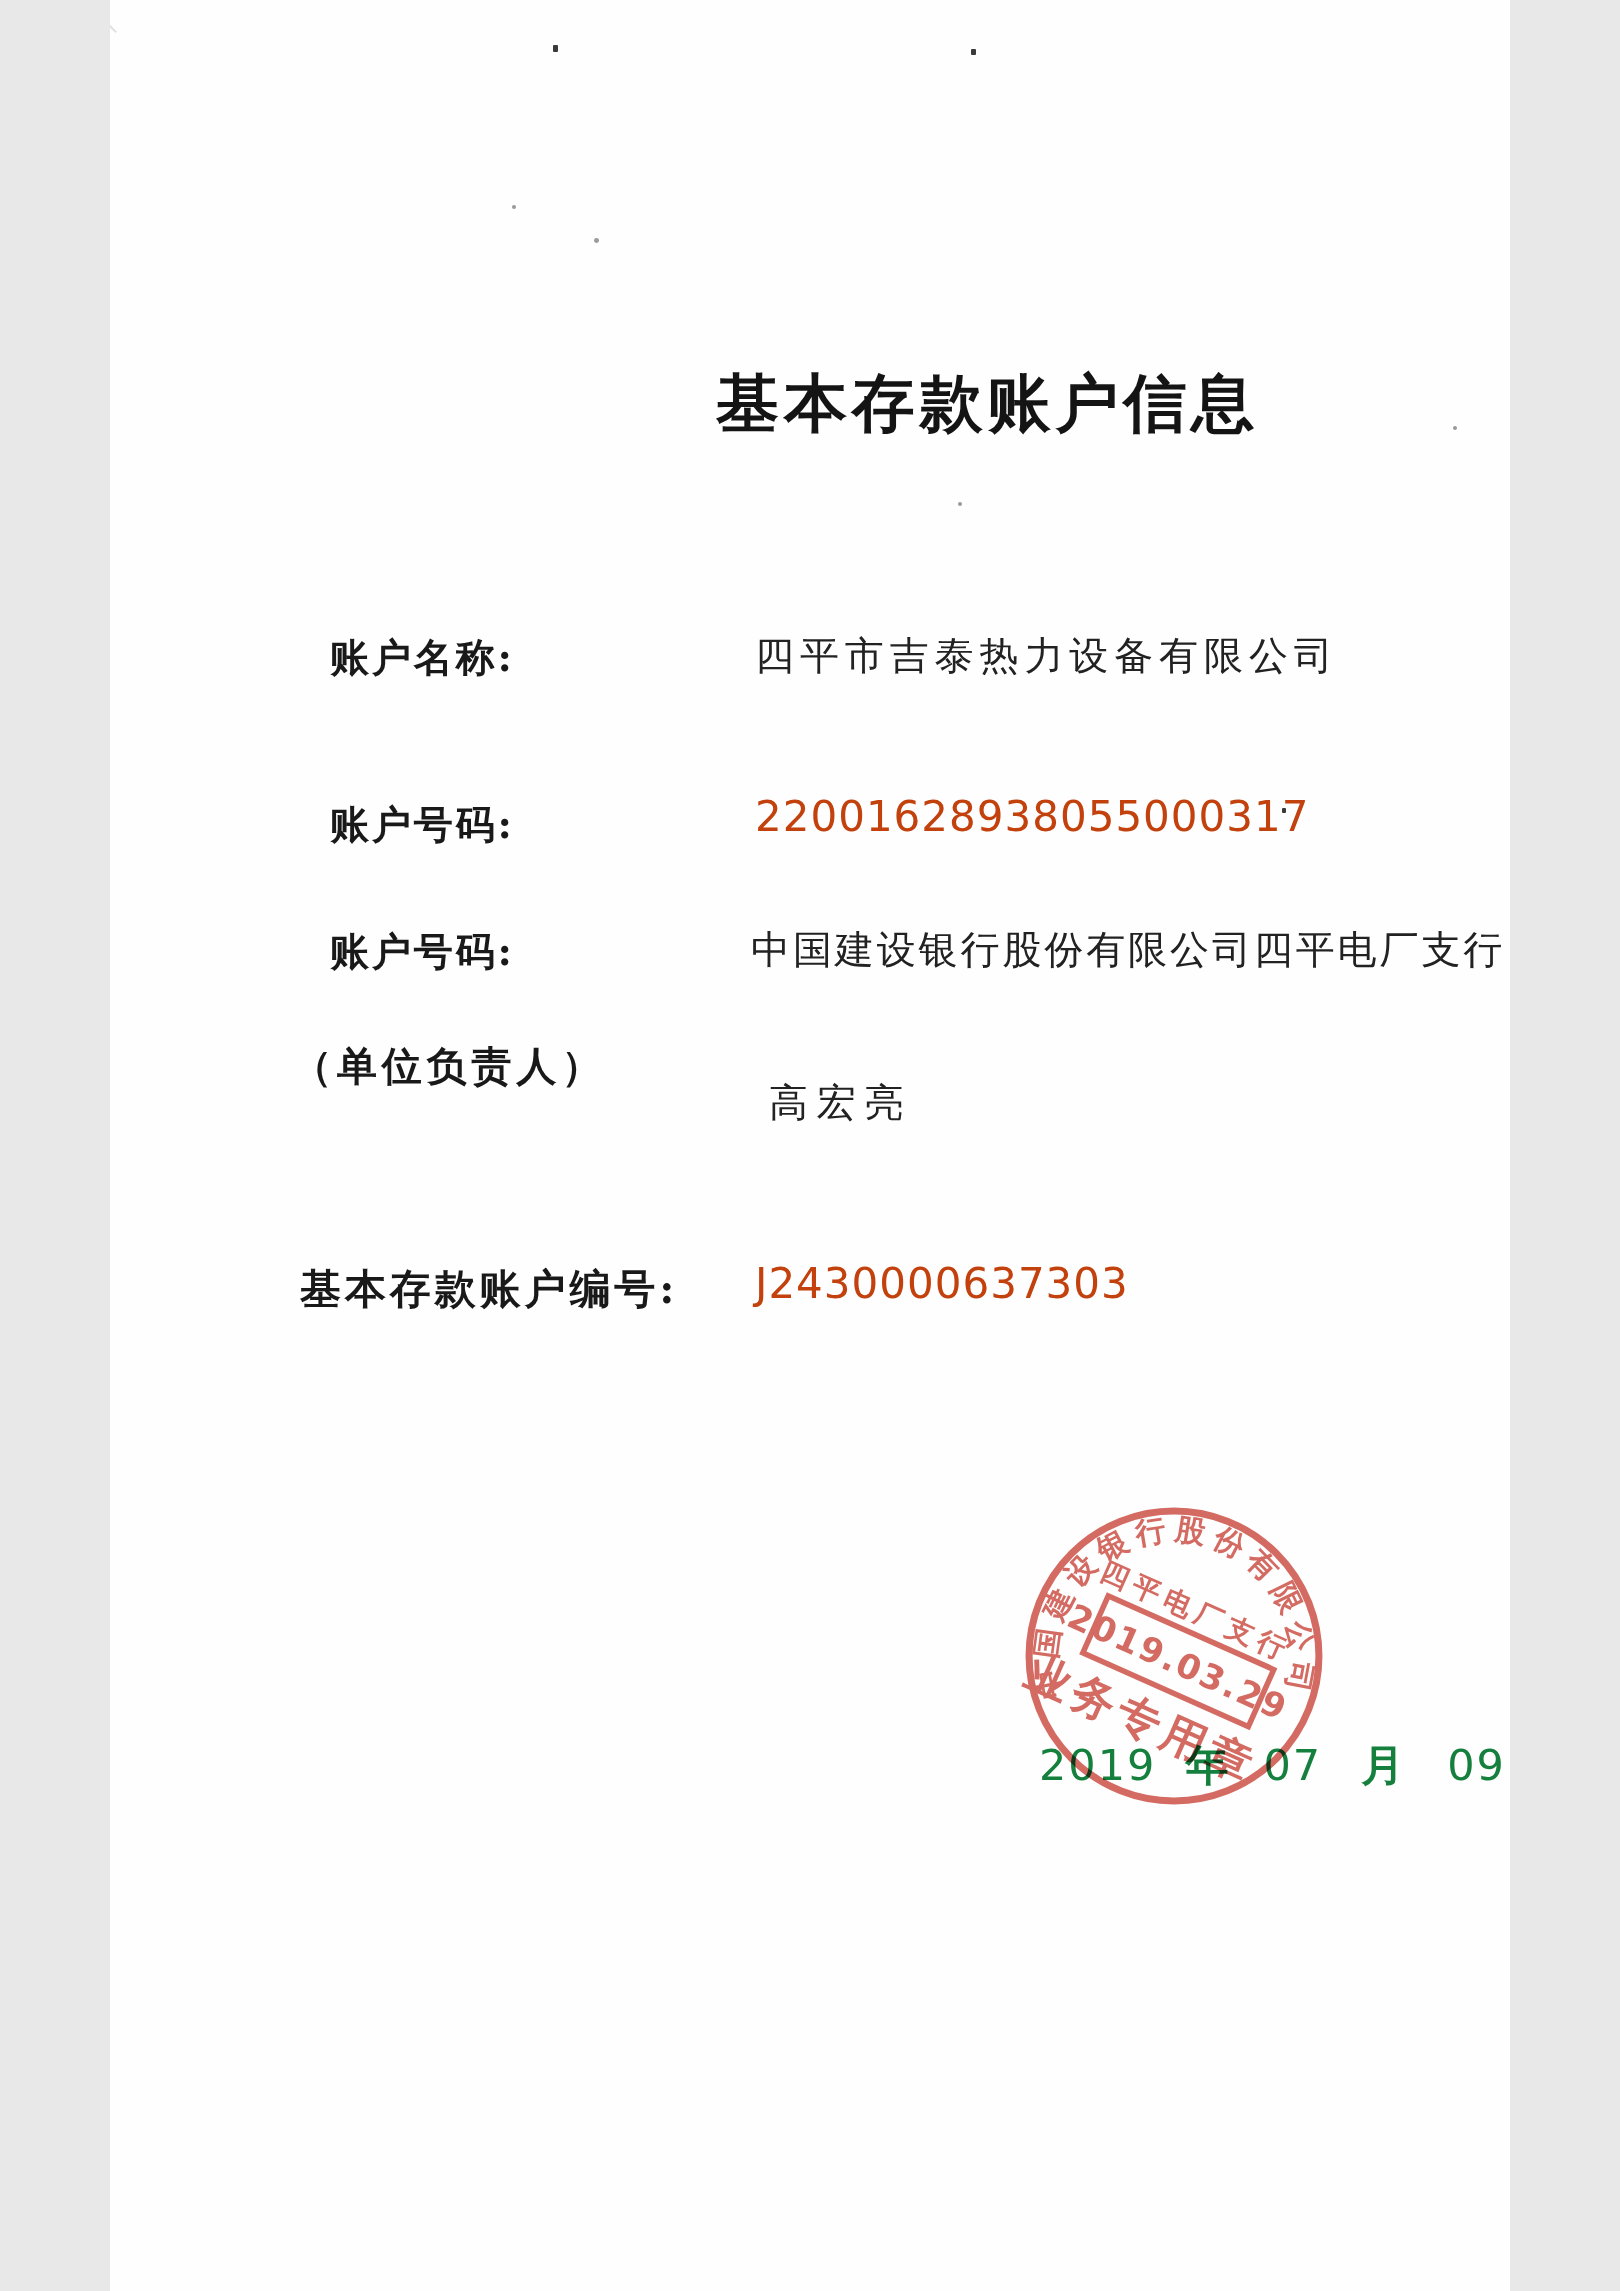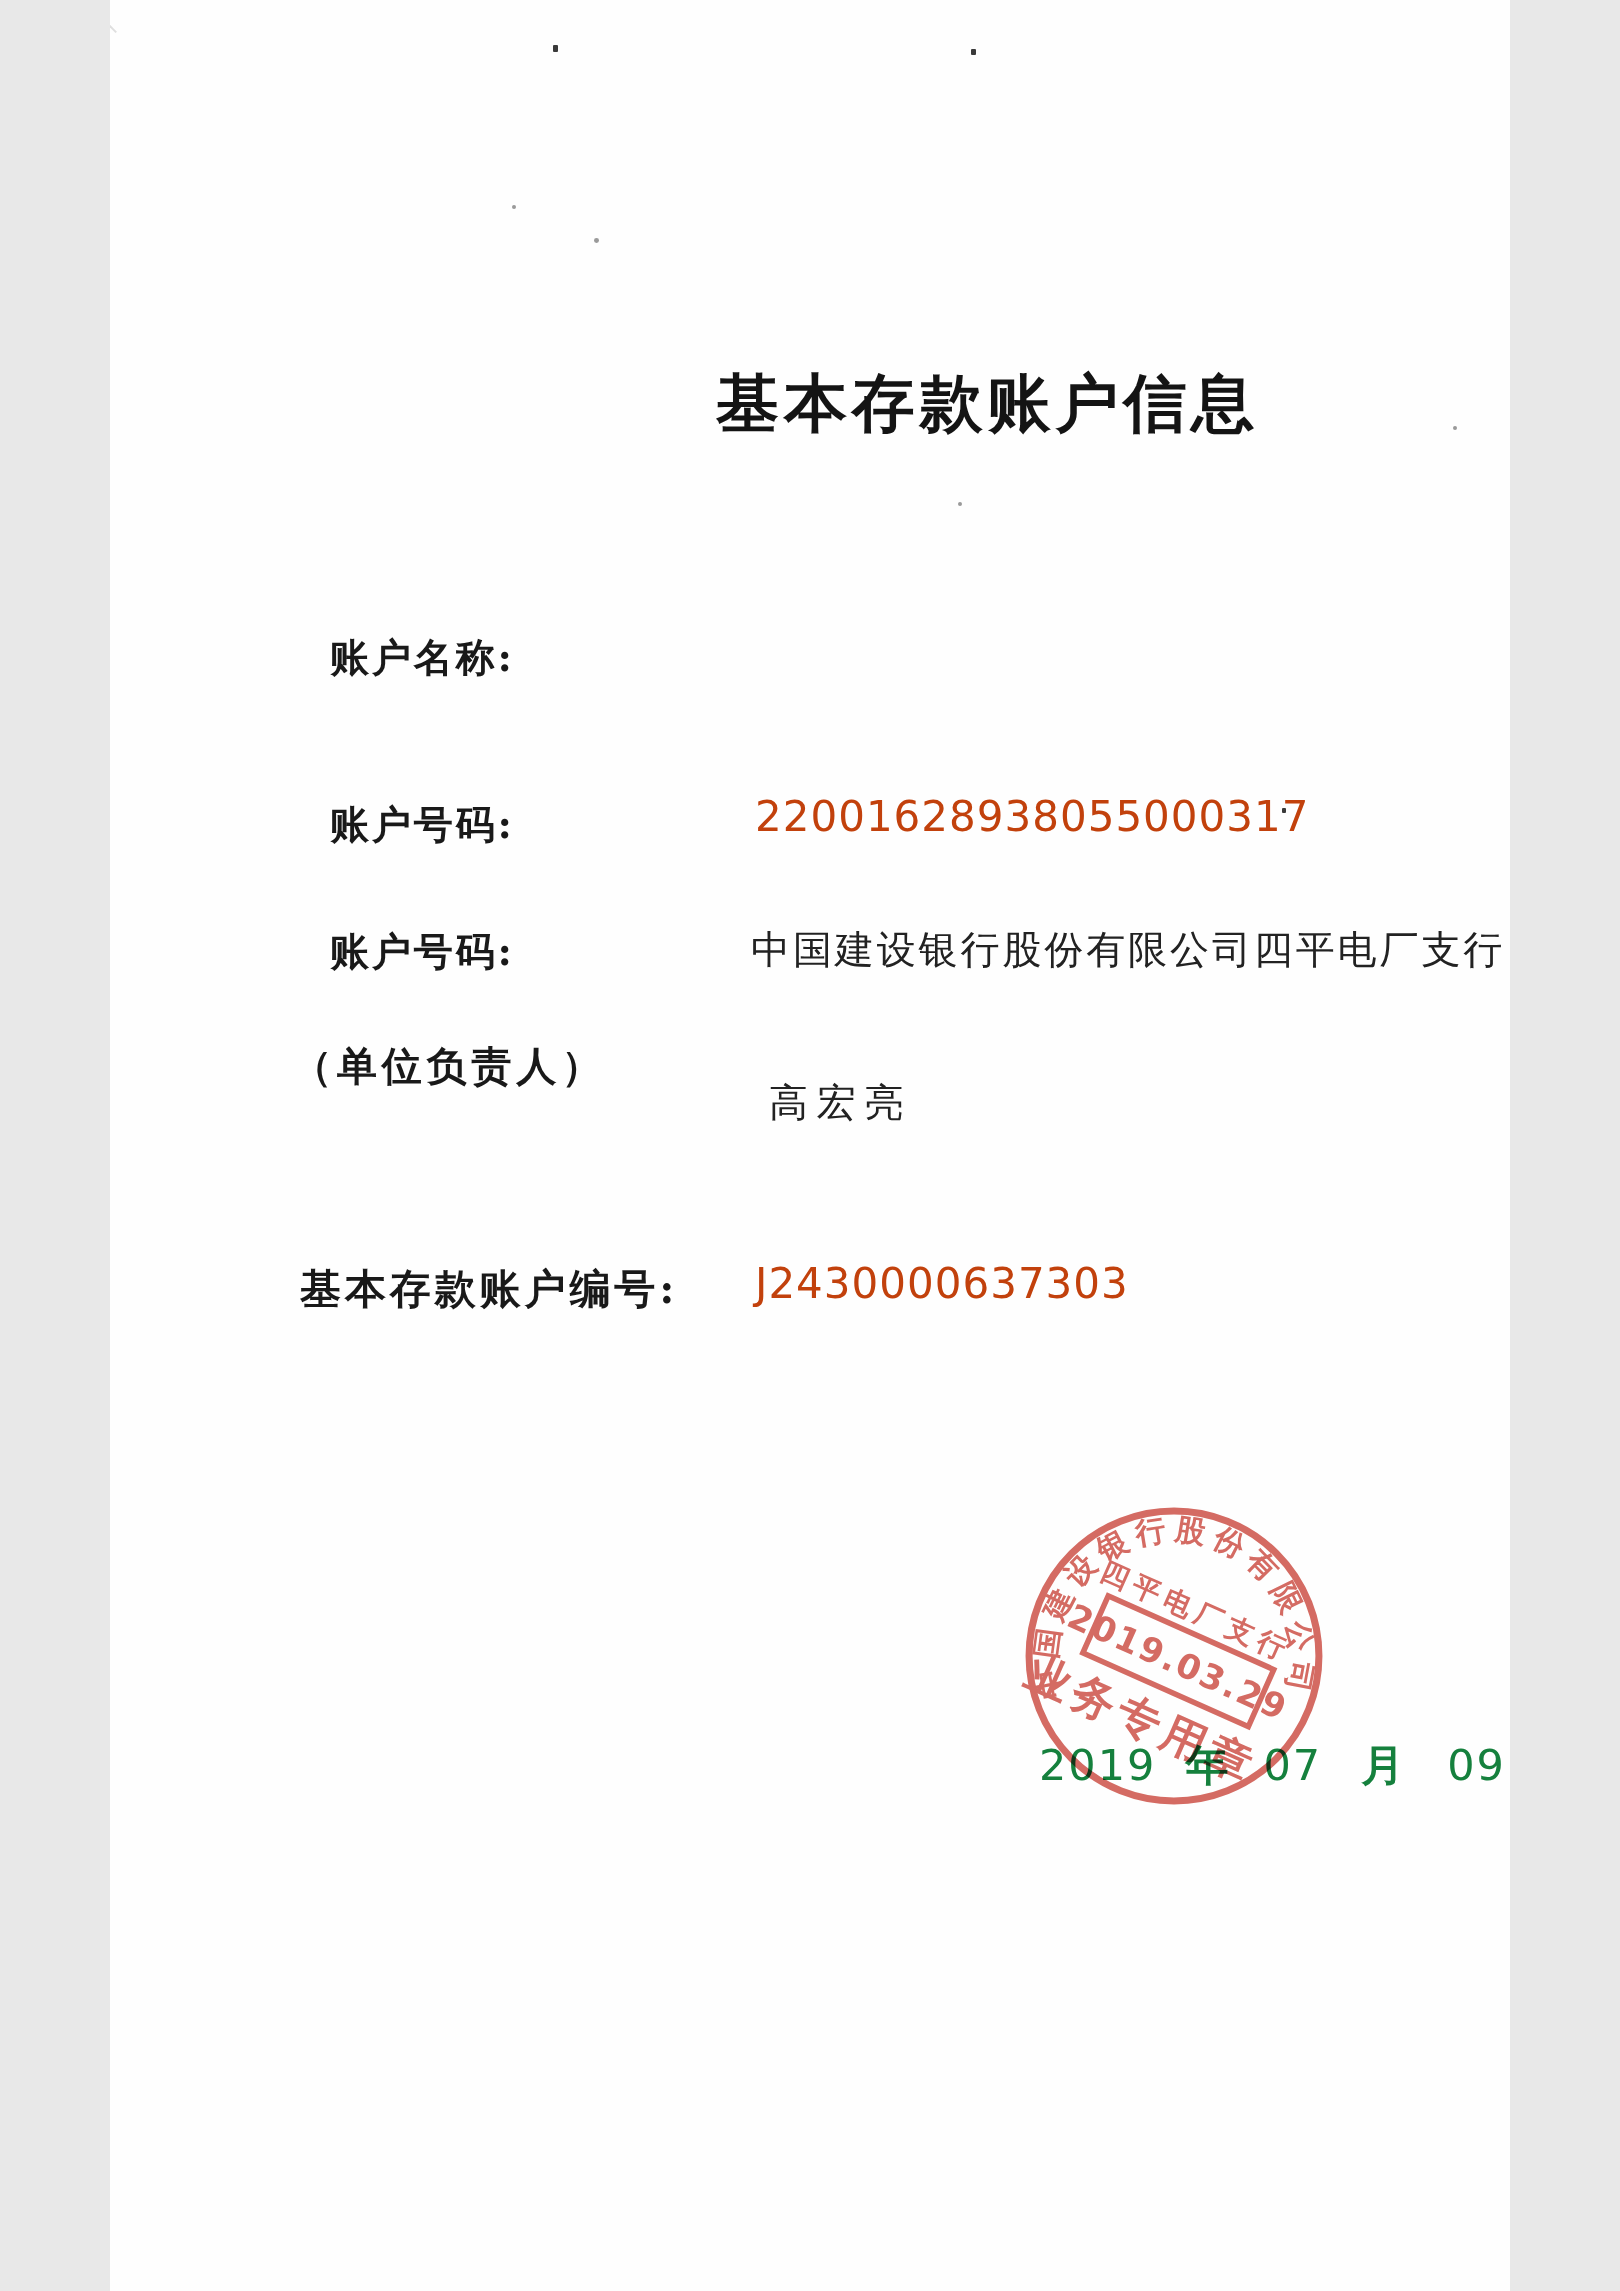--- a/index.html
+++ b/index.html
@@ -129,20 +129,21 @@
   <div class="speck" style="left:861px;top:49px;width:4.9px;height:5.9px;"></div>
   <div class="speck light" style="left:484px;top:238px;width:4.9px;height:4.9px;"></div>
   <div class="speck light" style="left:1343px;top:426px;width:3.9px;height:3.9px;"></div>
   <div class="speck light" style="left:848px;top:502px;width:3.9px;height:3.9px;"></div>
   <div class="speck" style="left:1172px;top:808px;width:3.9px;height:4.9px;"></div>
   <div class="speck light" style="left:402px;top:205px;width:3.9px;height:3.9px;"></div>
 
   <div class="doc-title">基本存款账户信息</div>
 
   <div class="field-label" style="left:220px;top:631px;">账户名称:</div>
+  <div class="field-value" style="left:645px;top:629px;">四平市吉泰热力设备有限公司</div>
 
   <div class="field-label" style="left:220px;top:798px;">账户号码:</div>
   <div class="field-value numeric" style="left:645px;top:792px;">22001628938055000317</div>
 
   <div class="field-label" style="left:220px;top:925px;">账户号码:</div>
   <div class="field-value bank" style="left:641px;top:923px;">中国建设银行股份有限公司四平电厂支行</div>
 
   <div class="legal-label-block">
     <div class="line2">（单位负责人）</div>
   </div>

